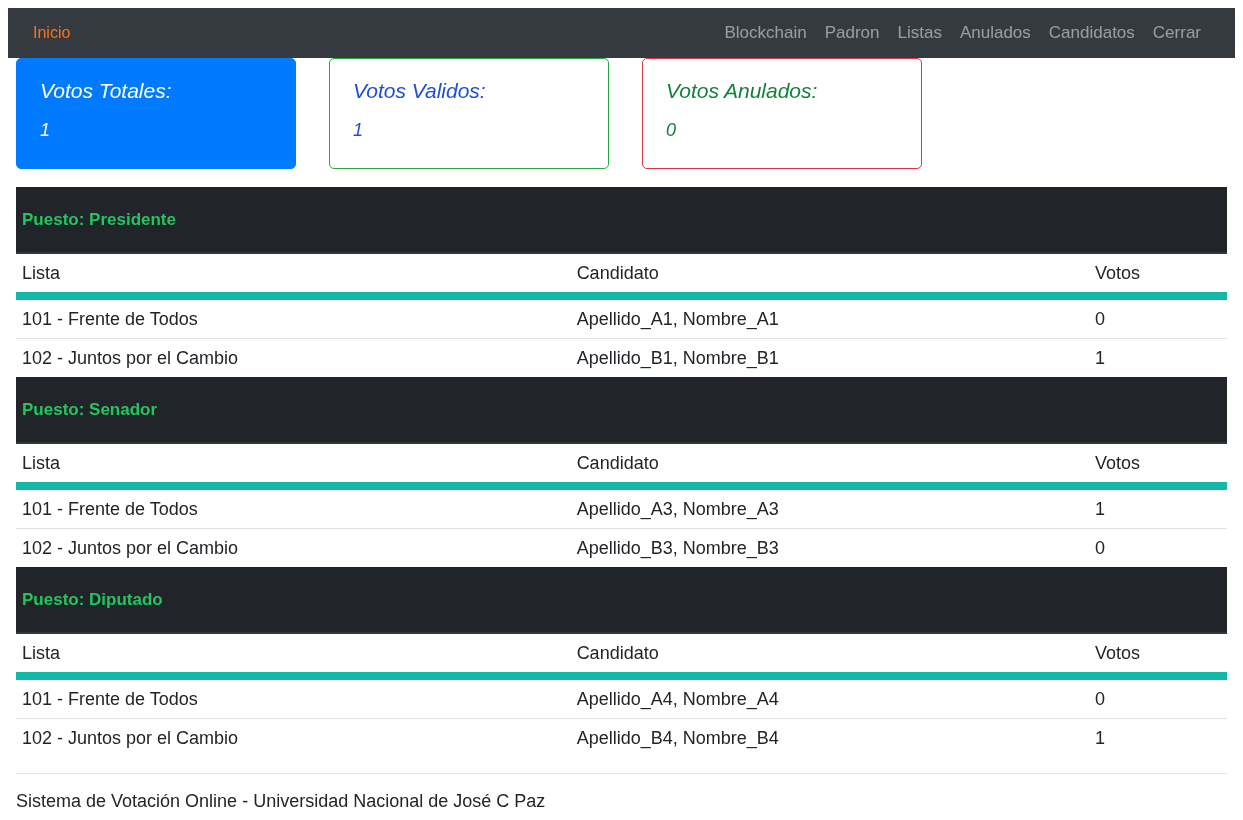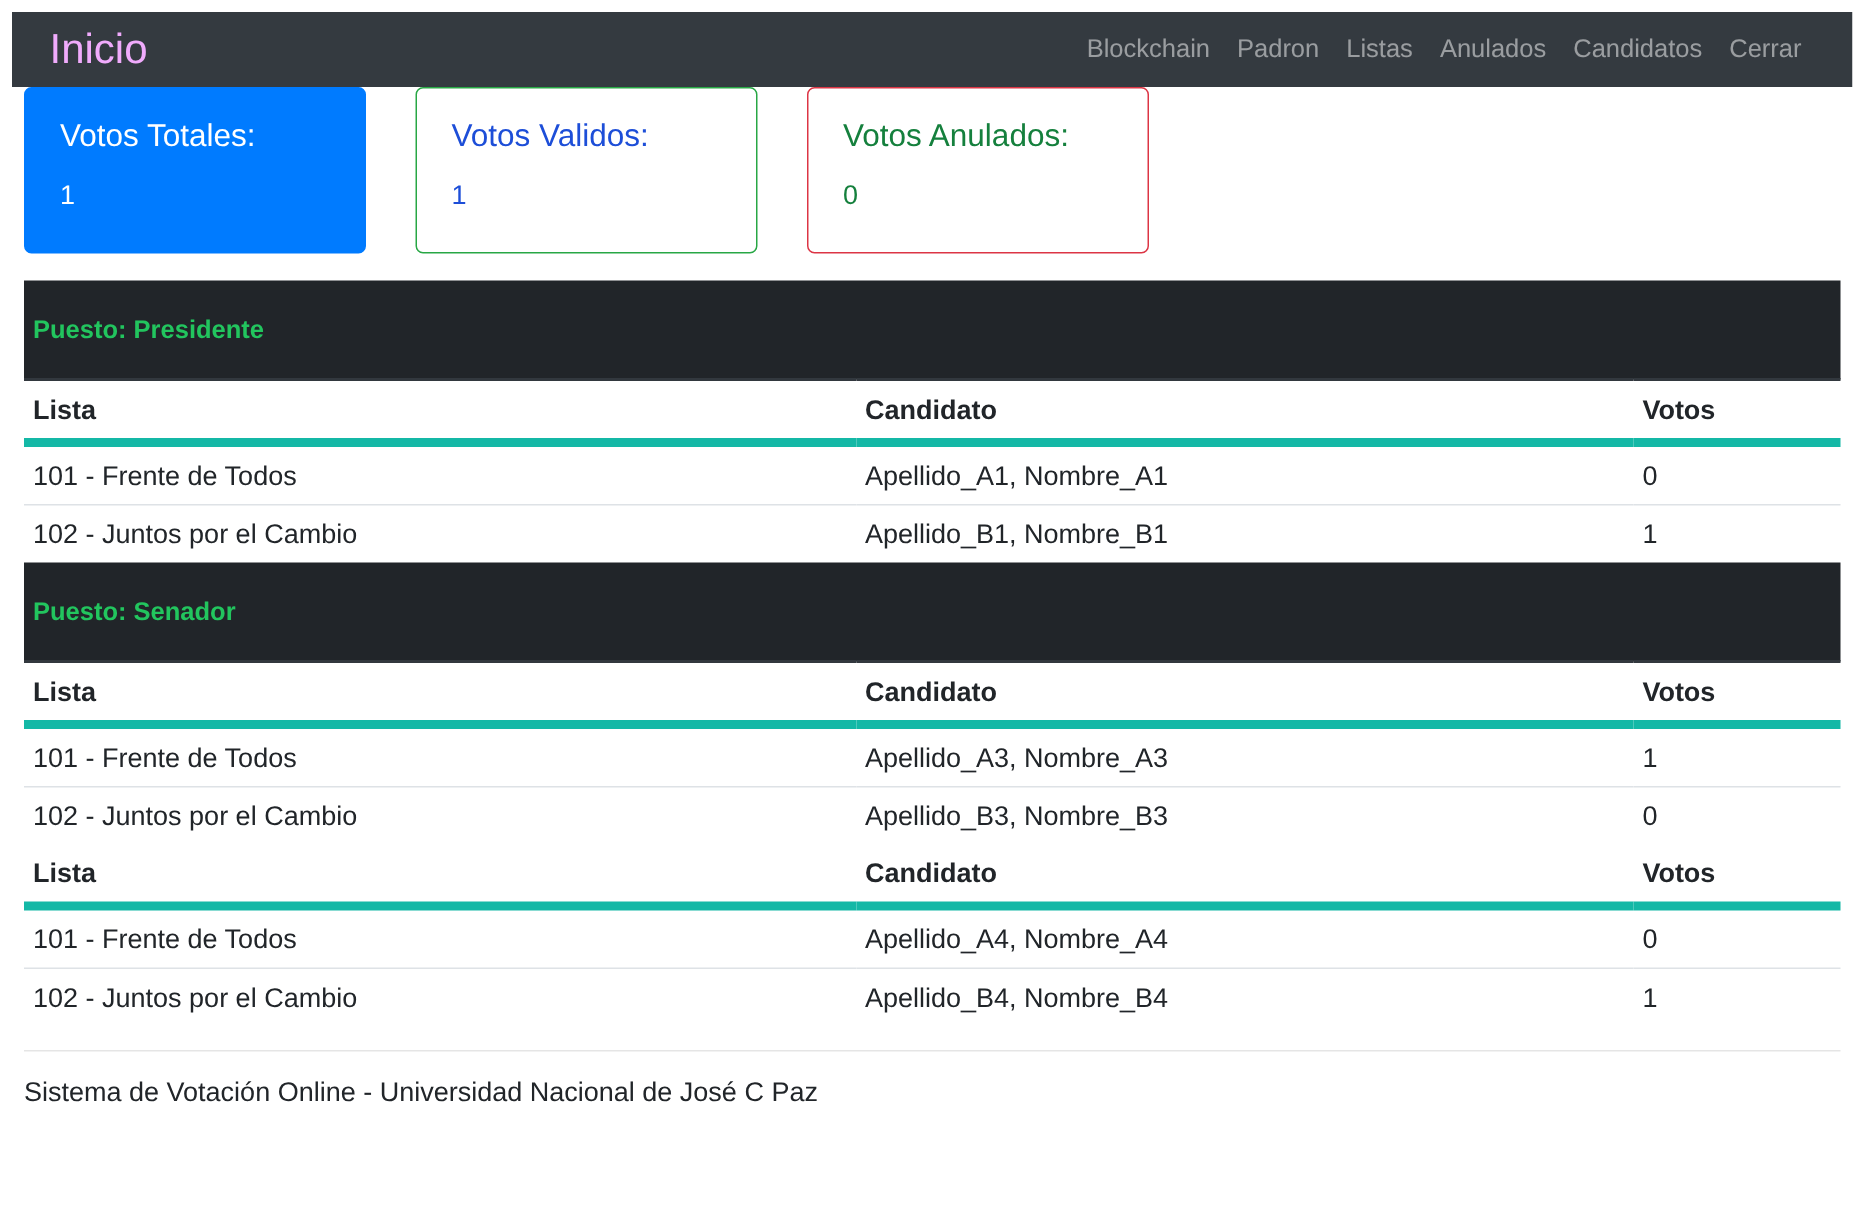--- a/index.html
+++ b/index.html
@@ -14,22 +14,22 @@
   
   .navbar {
     background: #343a40;
     height: 50px;
     display: flex;
     align-items: center;
     justify-content: space-between;
     padding: 0 25px;
   }
   .navbar-brand {
-    color: #f0abfc;
-    font-size: 28px;
+    color: #f97316;
+    font-size: 16px;
     text-decoration: none;
     cursor: pointer;
   }
   .navbar-links {
     list-style: none;
     display: flex;
     margin: 0;
     padding: 0;
   }
   .nav-link {
@@ -46,26 +46,27 @@
     font-size: 40px;
     font-weight: 500;
     line-height: 48px;
     margin: 2px 0 6px 0;
     color: #212529;
   }
 
   
   .cards-row { display: flex; gap: 33px; margin: 0 0 18px 0; }
   .card {
-    width: 228px;
+    width: 280px;
     height: 111px;
     border-radius: 5px;
     border: 1px solid transparent;
     padding: 19px 23px;
     background: #ffffff;
+    font-style: italic;
   }
   .card-primary { background: #007bff; border-color: #007bff; color: #ffffff; }
   .card-success { border-color: #28a745; color: #1d4ed8; }
   .card-danger  { border-color: #dc3545; color: #15803d; }
   .card-title {
     font-size: 21px;
     font-weight: 400;
     line-height: 26px;
     margin: 0 0 15px 0;
   }
@@ -81,24 +82,24 @@
   .puesto-row th {
     background: #212529;
     color: #22c55e;
     font-size: 17px;
     font-weight: 700;
     line-height: 21px;
     padding: 22px 6px;
     border-bottom: 2px solid #32383e;
   }
   .colhead-row th {
-    font-weight: 700;
+    font-weight: 400;
     line-height: 22px;
     padding: 8px 6px;
-    border-bottom: 6px solid #14b8a6;
+    border-bottom: 8px solid #14b8a6;
   }
   .data-row td {
     line-height: 22px;
     padding: 8px 6px;
     border-top: 1px solid #dee2e6;
   }
   .results-table th:nth-child(1), .results-table td:nth-child(1) { width: 45.8%; }
   .results-table th:nth-child(2), .results-table td:nth-child(2) { width: 42.8%; }
   .results-table th:nth-child(3), .results-table td:nth-child(3) { width: 11.4%; }
 
@@ -173,20 +174,23 @@
         <tr class="data-row">
     <td>101 - Frente de Todos</td>
     <td>Apellido_A3, Nombre_A3</td>
     <td>1</td>
   </tr>
         <tr class="data-row">
     <td>102 - Juntos por el Cambio</td>
     <td>Apellido_B3, Nombre_B3</td>
     <td>0</td>
   </tr>
+        <tr class="puesto-row">
+    <th colspan="3">Puesto: Diputado</th>
+  </tr>
         <tr class="colhead-row">
     <th>Lista</th>
     <th>Candidato</th>
     <th>Votos</th>
   </tr>
         <tr class="data-row">
     <td>101 - Frente de Todos</td>
     <td>Apellido_A4, Nombre_A4</td>
     <td>0</td>
   </tr>

